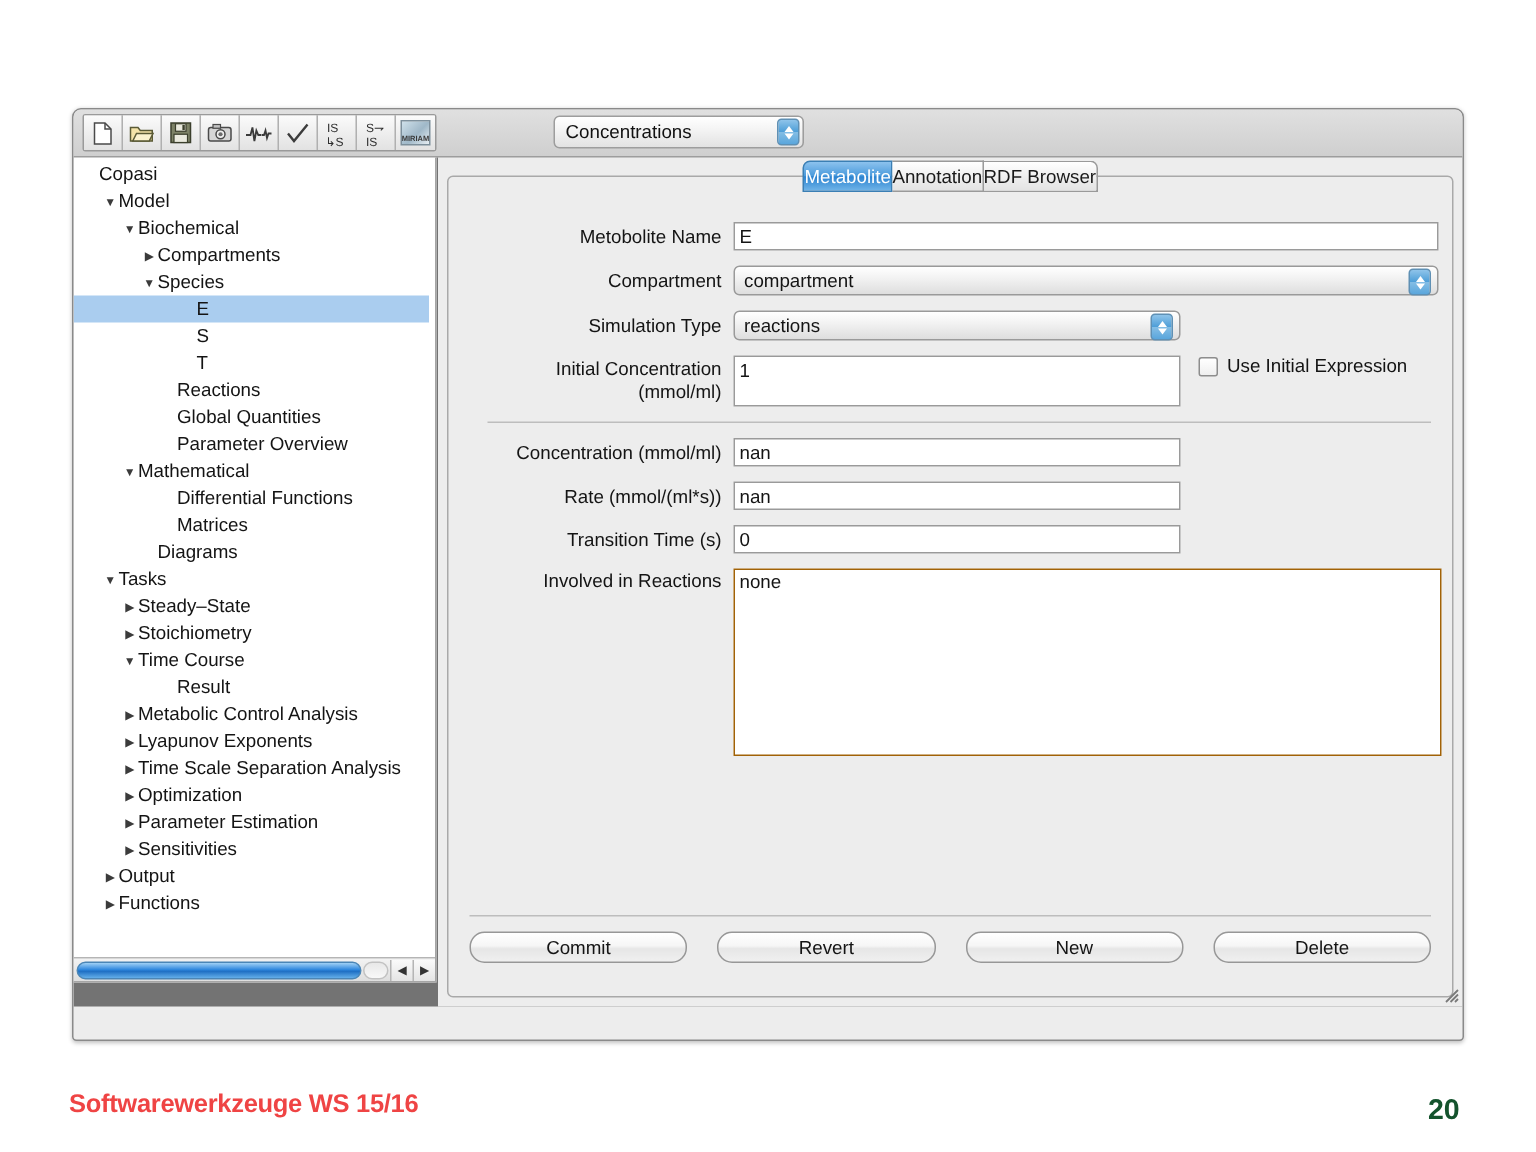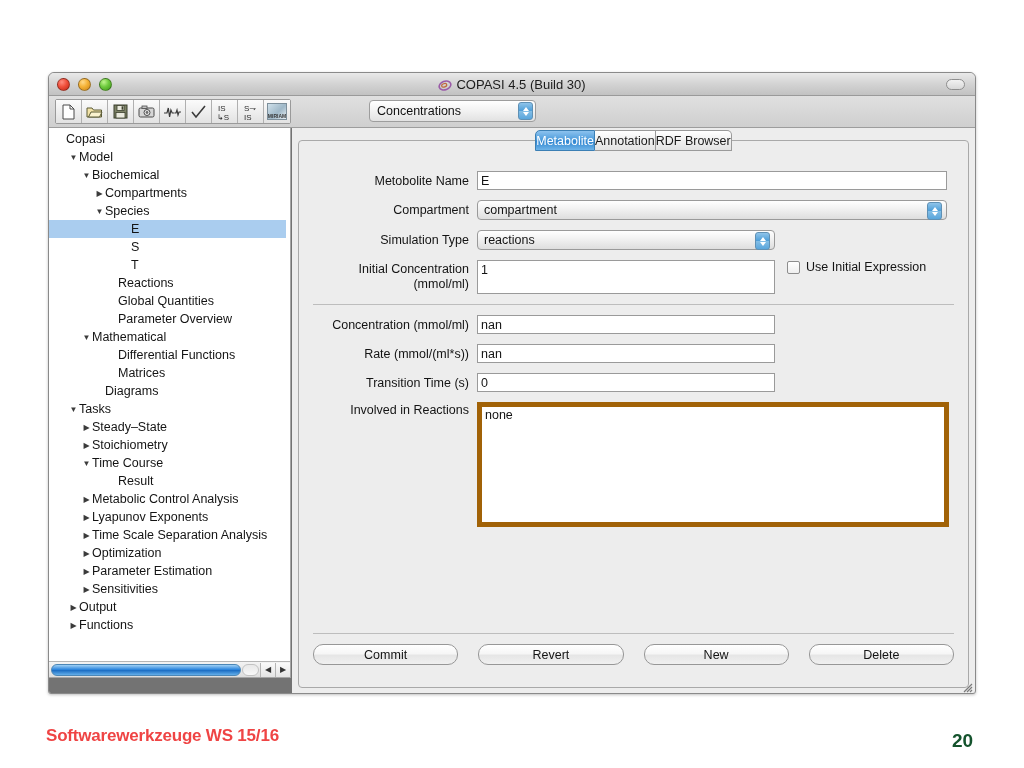--- a/index.html
+++ b/index.html
@@ -255,21 +255,21 @@
     left: 6px; top: 12px;
     right: 6px; bottom: 6px;
     border: 1px solid #a9a9a9;
     border-radius: 4px;
     background: #ededed;
   }
 
   
   #form {
     position: absolute;
-    left: 0; top: 30px;
+    left: 12px; top: 30px;
     right: 0;
   }
   .frow {
     display: flex;
     align-items: center;
     margin-bottom: 10px;
   }
   .flabel {
     width: 178px;
     text-align: right;
@@ -314,21 +314,21 @@
     color: #141414;
   }
   .checkbox {
     width: 13px; height: 13px;
     border: 1px solid #8d8d8d;
     background: linear-gradient(to bottom, #ffffff, #efefef);
     border-radius: 2px;
   }
   #reactions-box {
     width: 472px; height: 125px;
-    border: 5px solid #a16207;
+    border: 1px solid #a16207;
     background: #ffffff;
     font-size: 12.5px;
     color: #141414;
     padding: 1px 12px 0 3px;
   }
 
   #divider-2 {
     position: absolute;
     left: 14px; right: 14px;
     top: 492px;
@@ -356,37 +356,20 @@
     position: absolute;
     right: 2px; bottom: 2px;
     width: 13px; height: 13px;
   }
 </style>
 </head>
 <body>
 
 <div id="app-window">
 
-  <div id="titlebar">
-    <div class="traffic" id="btn-close"></div>
-    <div class="traffic" id="btn-min"></div>
-    <div class="traffic" id="btn-max"></div>
-
-    <div id="window-title-wrap">
-      <span id="copasi-logo">
-        <svg width="14" height="13" viewBox="0 0 14 13">
-          <ellipse cx="7" cy="6.5" rx="6" ry="4.2" fill="none" stroke="#9a5ba8" stroke-width="1.6" transform="rotate(-20 7 6.5)"></ellipse>
-          <ellipse cx="6.2" cy="6.3" rx="2.6" ry="1.7" fill="none" stroke="#c06a3e" stroke-width="1.2" transform="rotate(-20 6.2 6.3)"></ellipse>
-        </svg>
-      </span>
-      <span id="window-title">COPASI 4.5 (Build 30)</span>
-    </div>
-
-    <div id="titlebar-pill"></div>
-  </div>
 
   <div id="toolbar">
     <div id="toolbtn-group">
 
       <div class="toolbtn">
         <svg width="13" height="16" viewBox="0 0 13 16">
           <path d="M1 1 h7 l4 4 v10 h-11 z" fill="#ffffff" stroke="#4a4a4a" stroke-width="1"></path>
           <path d="M8 1 v4 h4" fill="none" stroke="#4a4a4a" stroke-width="1"></path>
         </svg>
       </div>

